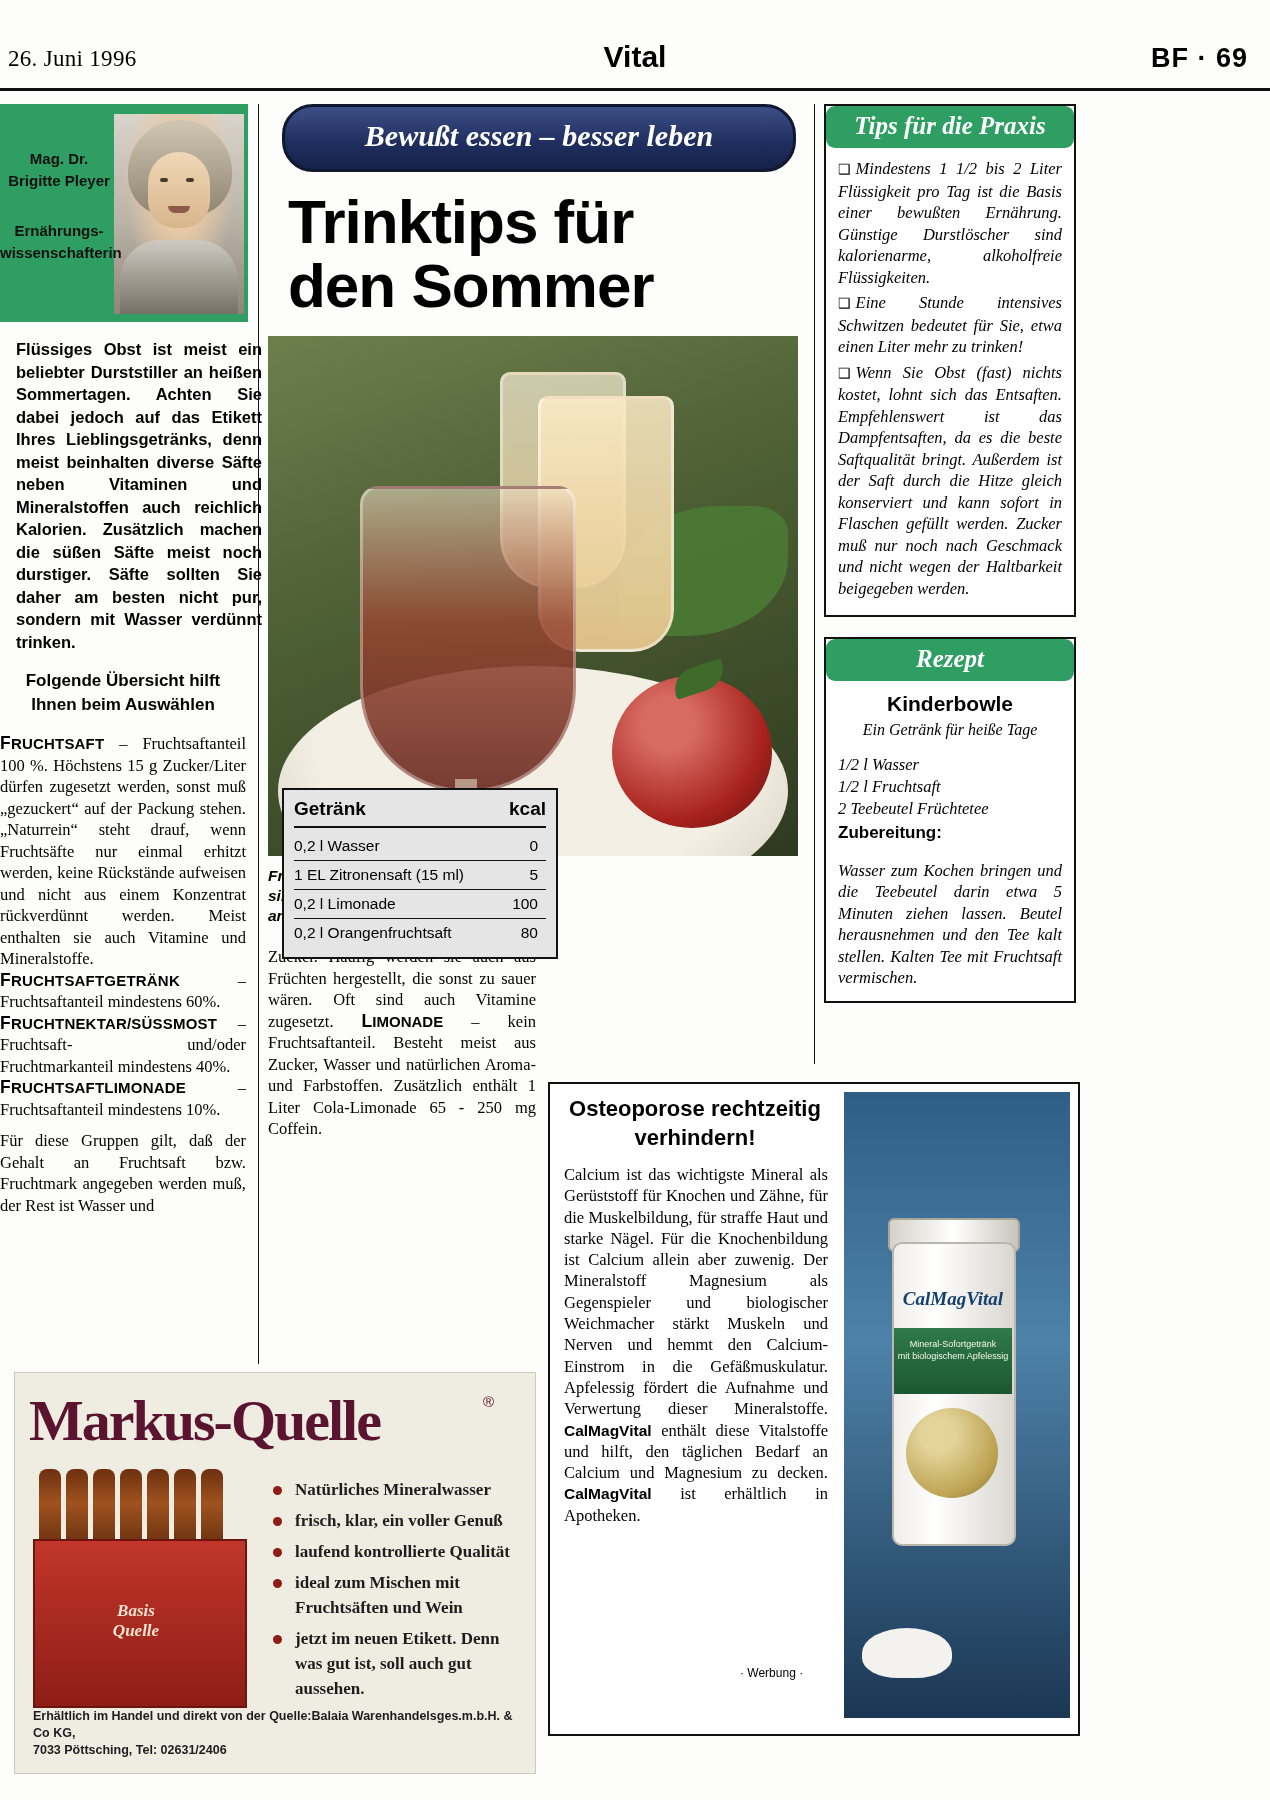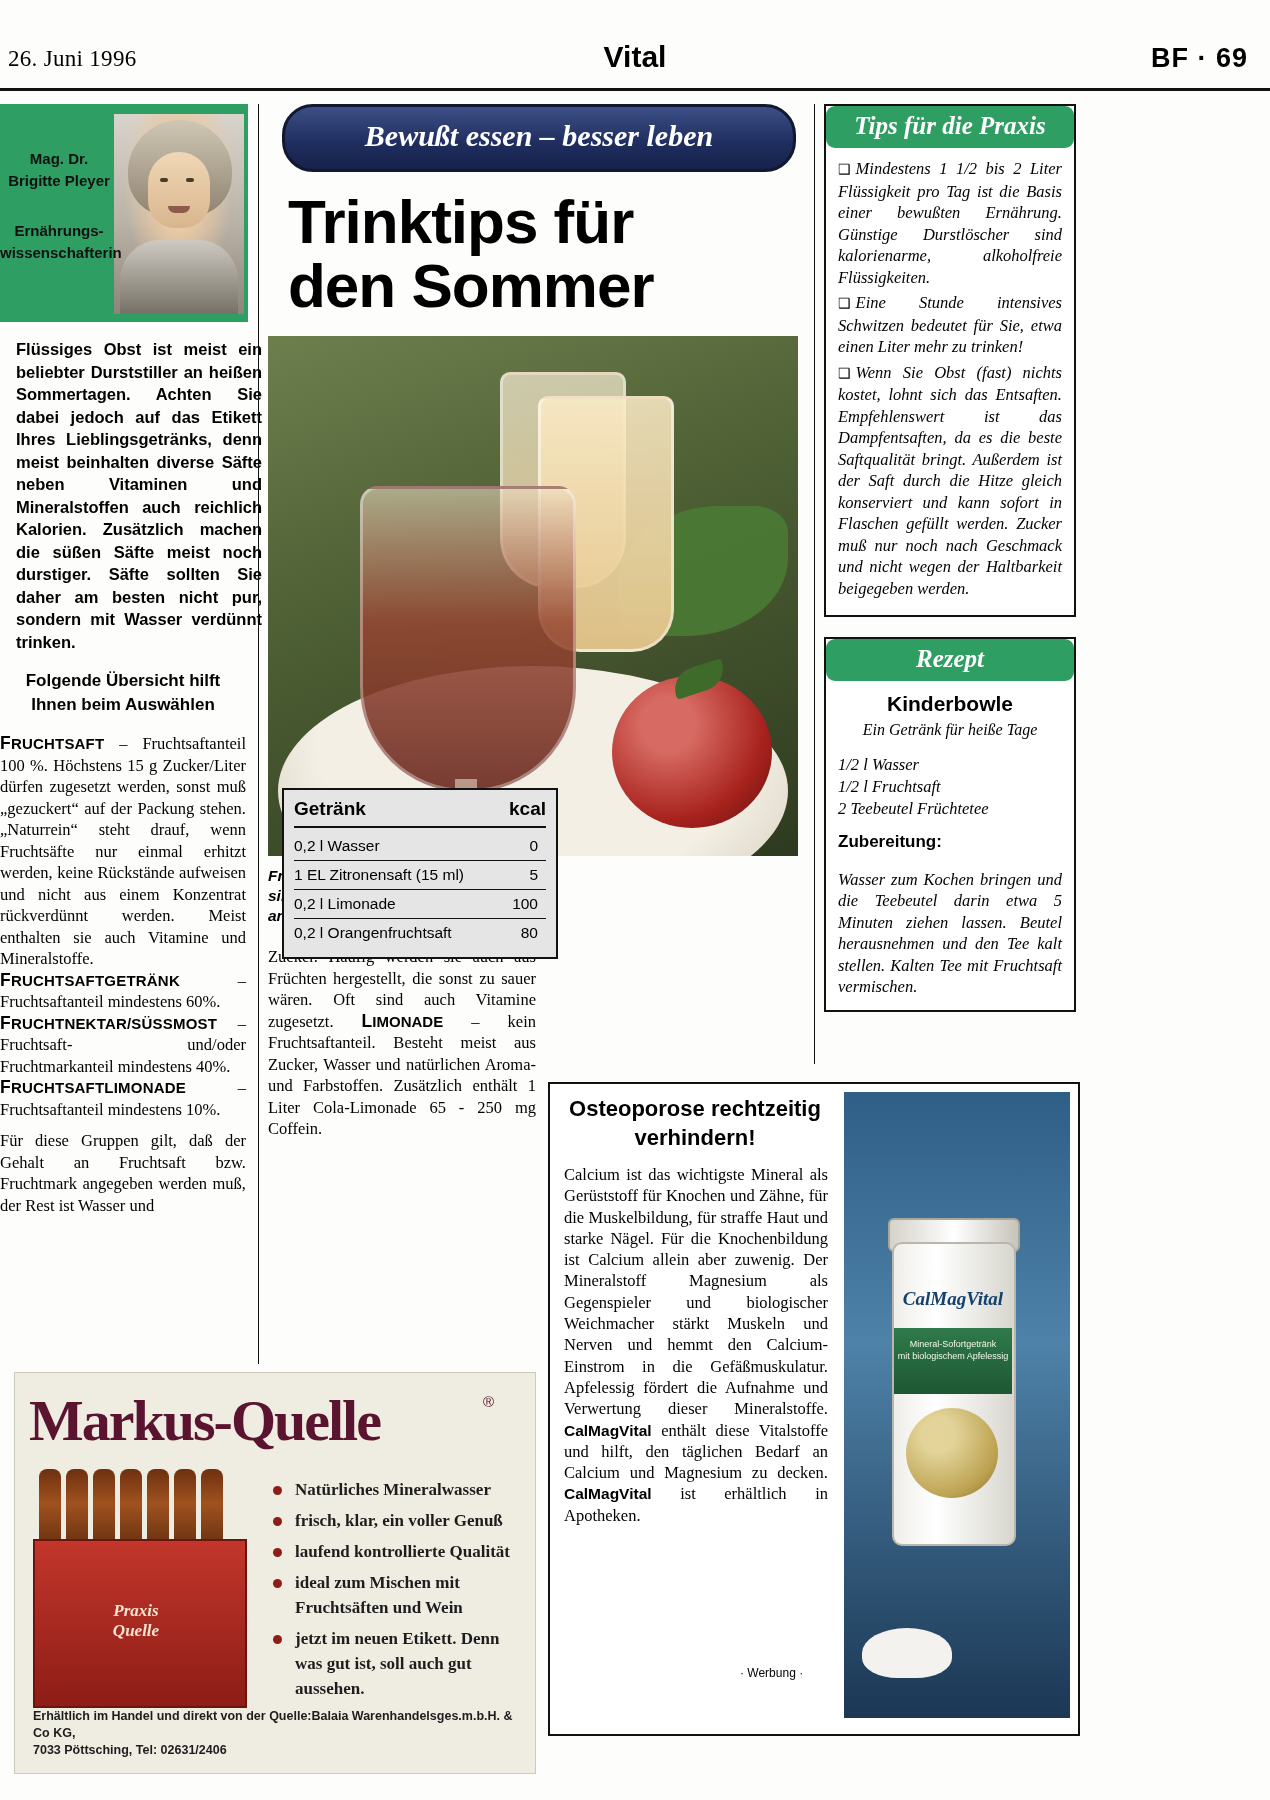--- a/index.html
+++ b/index.html
@@ -388,21 +388,21 @@
     font-weight: bold;
     font-size: 21px;
     text-align: center;
     margin: 2px 0 4px 0;
   }
   .recipe-sub {
     text-align: center;
     font-size: 16px;
     margin-bottom: 14px;
   }
-  .recipe-ing { margin-bottom: 11px; }
+  .recipe-ing { margin-bottom: 2px; }
   .recipe-ing div { line-height: 22px; }
   .recipe-prep-label {
     font-family: "Liberation Sans", sans-serif;
     font-style: normal;
     font-weight: bold;
     font-size: 17px;
     margin-bottom: 16px;
   }
 
   
@@ -777,21 +777,21 @@
         <i></i>
         <i></i>
         <i></i>
         <i></i>
         <i></i>
         <i></i>
         <i></i>
       </div>
       <div class="box3d">
         <div class="lbl">
-          <div>Praxis</div>
+          <div>Basis</div>
           <div>Quelle</div>
         </div>
       </div>
     </div>
     <div class="bullets">
       <div>Natürliches Mineralwasser</div>
       <div>frisch, klar, ein voller Genuß</div>
       <div>laufend kontrollierte Qualität</div>
       <div>ideal zum Mischen mit Fruchtsäften und Wein</div>
       <div>jetzt im neuen Etikett. Denn was gut ist, soll auch gut aussehen.</div>

